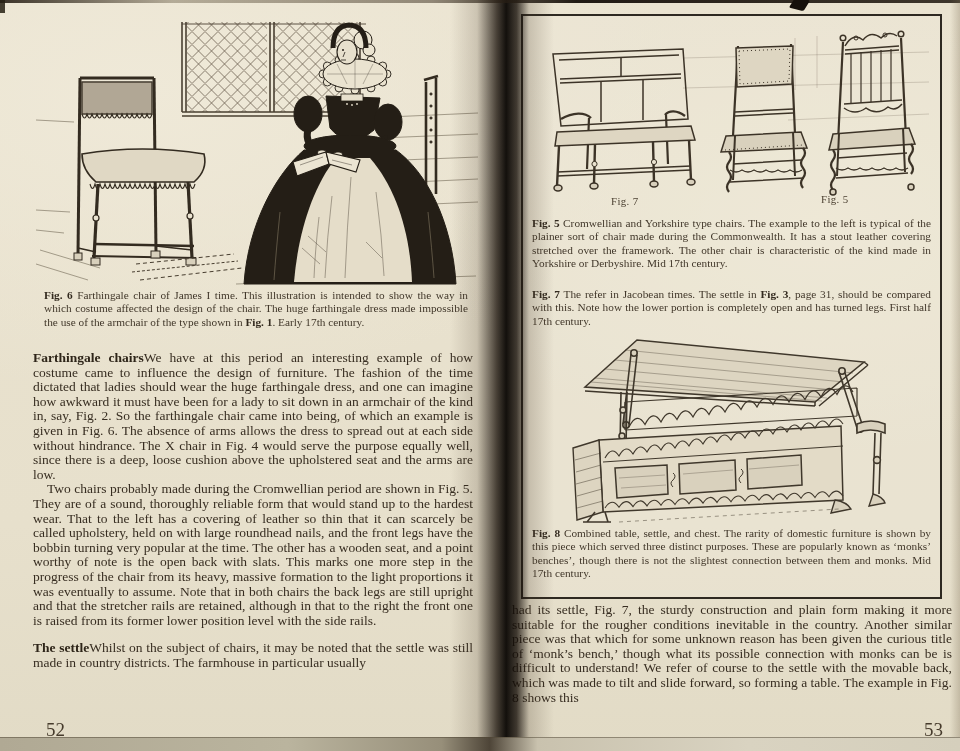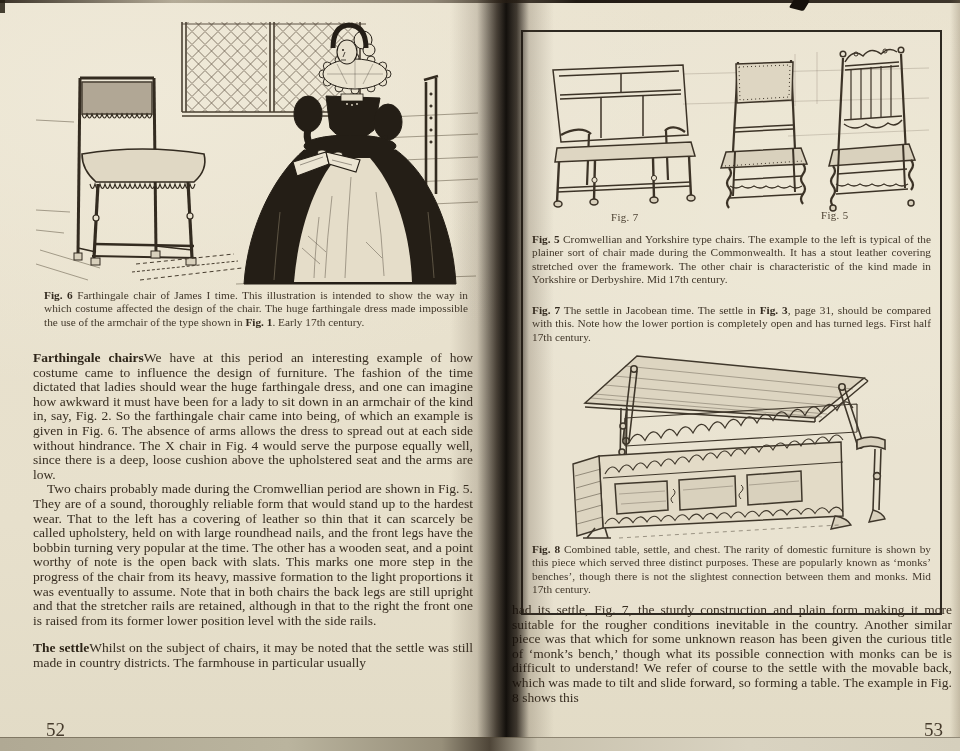--- a/index.html
+++ b/index.html
@@ -20,21 +20,20 @@
   .jpara{font-size:13.5px;line-height:14.6px;text-align:justify;margin:0;color:#372d21;}
   .runhead{color:#2e2519;}
   .indent{text-indent:14px;}
   .gap-top{margin-top:13px;}
   .pagenum{font-size:19px;color:#463b2c;}
   
   .figure-box{
     left:521px;top:14px;width:421px;height:585px;
     border:2px solid #2e2921;box-sizing:border-box;
     background:rgba(238,232,218,.35);
-    margin-top:16px;
   }
   .figlabel{position:absolute;font-size:10.8px;color:#4a3f30;letter-spacing:.4px;}
   .cap-in{position:absolute;left:9px;width:399px;}
   
   .gutter{
     left:450px;top:0;width:104px;height:751px;pointer-events:none;
     background:linear-gradient(90deg,
       rgba(50,38,24,0) 0%,
       rgba(60,45,30,.18) 26%,
       rgba(25,17,10,.78) 45%,
@@ -245,21 +244,21 @@
             <circle cx="378" cy="163" r="3" fill="#d8d0bc"></circle>
         </g>
       </svg>
     </div>
 
     <span class="figlabel" style="left:88px;top:179px;">Fig. 7</span>
     <span class="figlabel" style="left:298px;top:177px;">Fig. 5</span>
 
     <p class="caption cap-in" style="top:201px;"><b>Fig. 5</b><span> Cromwellian and Yorkshire type chairs. The example to the left is typical of the plainer sort of chair made during the Commonwealth. It has a stout leather covering stretched over the framework. The other chair is characteristic of the kind made in Yorkshire or Derbyshire. Mid 17th century.</span></p>
 
-    <p class="caption cap-in" style="top:272px;"><b>Fig. 7</b><span> The settle in Jacobean time. The settle in </span><b>Fig. 3</b><span>, page 31, should be compared with this. Note how the lower portion is completely open and has turned legs. First half 17th century.</span></p>
+    <p class="caption cap-in" style="top:272px;"><b>Fig. 7</b><span> The refer in Jacobean times. The settle in </span><b>Fig. 3</b><span>, page 31, should be compared with this. Note how the lower portion is completely open and has turned legs. First half 17th century.</span></p>
 
     <div class="abs" style="left:16px;top:316px;width:388px;height:192px;">
       <svg width="388" height="192" viewBox="0 0 388 192">
         <g stroke="#3f372b" stroke-width="1.5" fill="none">
           <path d="M46,55 L98,8 L325,30 L276,70 Z" fill="#ddd5c1"></path>
           <g stroke-width=".7" stroke-opacity=".5">
             <path d="M56,46 L288,66 M66,37 L296,58 M76,28 L305,50 M86,18 L314,41 M52,50 L283,69"></path>
           </g>
           <path d="M46,59 L276,74 M276,70 L276,74 M329,33 L280,74 M325,30 L329,33"></path>
         </g>

